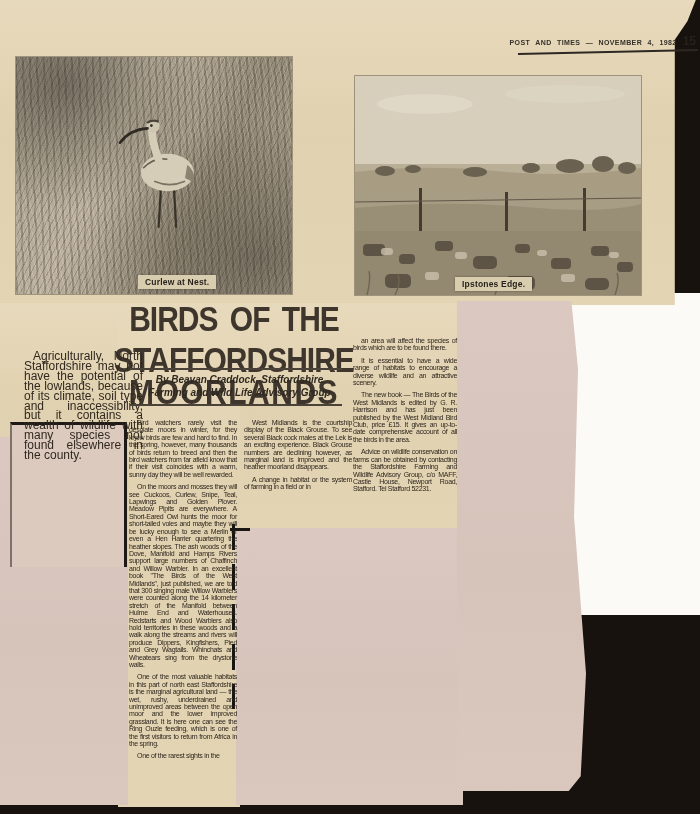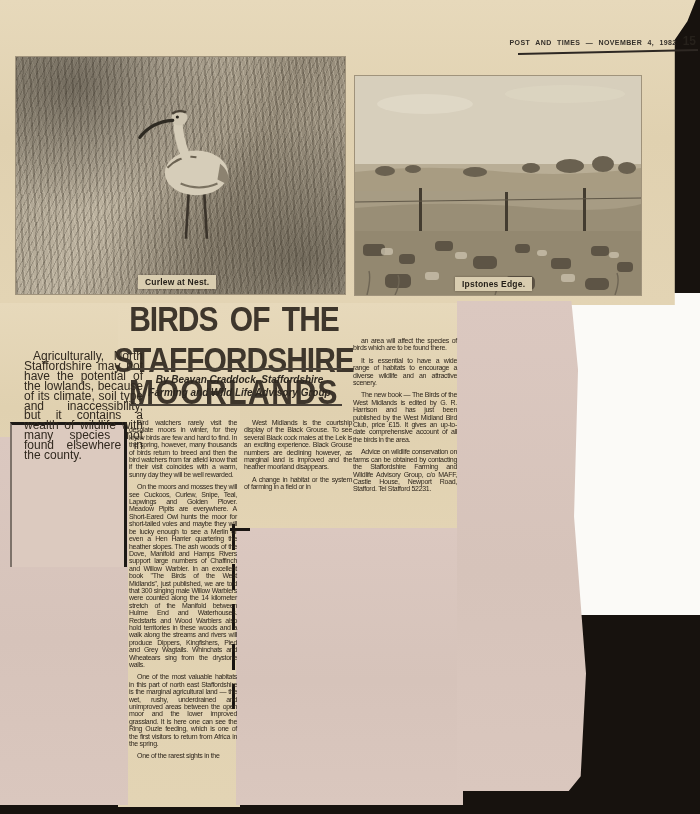--- a/index.html
+++ b/index.html
@@ -28,21 +28,21 @@
 
   
   #masthead{left:520px;top:34px;width:176px;display:flex;align-items:baseline;
             justify-content:flex-end;gap:6px;}
   #masthead .t{font-size:7px;font-weight:bold;letter-spacing:.4px;word-spacing:3px;color:#35302a;white-space:nowrap;}
   #masthead .n{font-size:12px;font-weight:bold;color:#26211b;}
   #masthead-rule{left:518px;top:51px;width:180px;height:2px;background:#2e2823;transform:rotate(-1.2deg);}
 
   
   .photo{box-shadow:0 0 0 1px rgba(60,50,40,.4);overflow:hidden;}
-  #photo-curlew{left:16px;top:57px;width:329px;height:237px;
+  #photo-curlew{left:16px;top:57px;width:276px;height:237px;
     background:
       radial-gradient(ellipse at 18% 12%,rgba(40,35,28,.45),transparent 42%),
       radial-gradient(ellipse at 88% 85%,rgba(50,45,35,.42),transparent 48%),
       repeating-linear-gradient(78deg,rgba(238,231,212,.20) 0 1px,transparent 1px 4px),
       repeating-linear-gradient(-62deg,rgba(45,40,30,.22) 0 1px,transparent 1px 5px),
       repeating-linear-gradient(88deg,rgba(60,52,40,.26) 0 2px,transparent 2px 7px),
       linear-gradient(115deg,#a59c8a,#bdb3a0 35%,#948a78 65%,#aaa08e);}
   #photo-ipstones{left:355px;top:76px;width:286px;height:219px;background:#6d28d9;}
   .photo-caption{position:absolute;background:#d9cdb0;color:#241f18;font-weight:bold;
                  font-size:8.5px;padding:2px 7px;letter-spacing:.2px;box-shadow:0 0 2px rgba(40,30,20,.4);}

